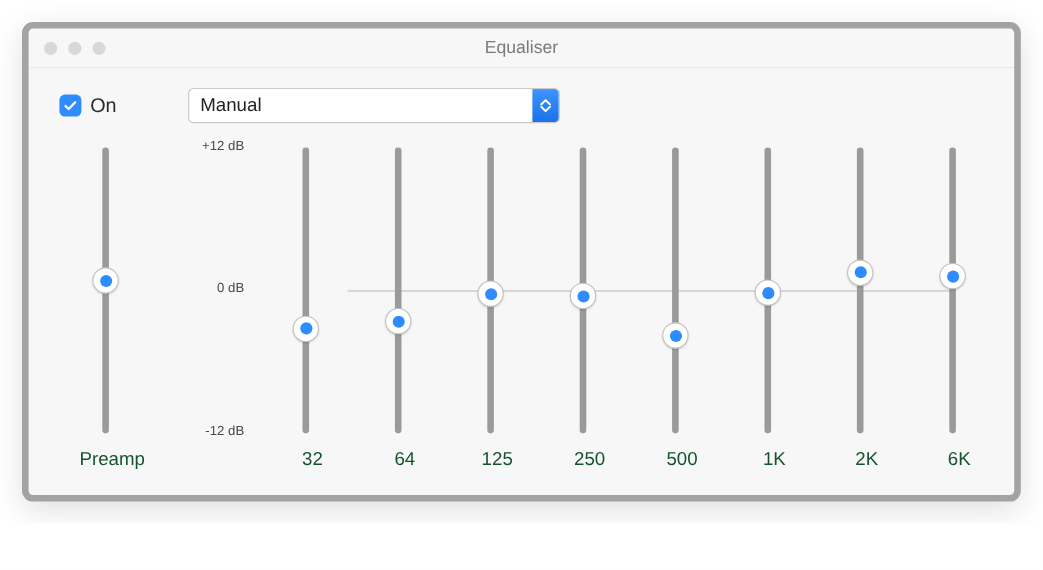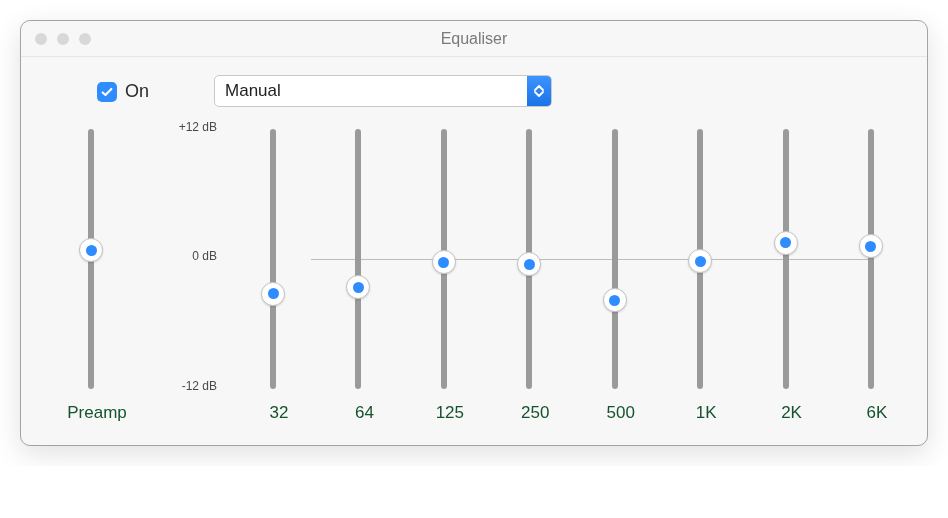--- a/index.html
+++ b/index.html
@@ -8,21 +8,21 @@
     padding: 20px;
     background: #fff;
     font-family: -apple-system, BlinkMacSystemFont, "Helvetica Neue", Arial, sans-serif;
     font-size: 15px;
     color: #333;
   }
   .window {
     width: 908px;
     margin: 0 auto;
     background: #f7f7f7;
-    border: 1px solid #a3a3a3;
+    border: 6px solid #a3a3a3;
     border-radius: 10px;
     box-shadow: 0 8px 28px rgba(0,0,0,0.12);
     overflow: hidden;
   }
   .titlebar {
     height: 36px;
     display: flex;
     align-items: center;
     justify-content: center;
     position: relative;
@@ -50,23 +50,22 @@
     padding: 18px 28px 22px 28px;
   }
   .toprow {
     display: flex;
     align-items: center;
     gap: 18px;
     margin-bottom: 22px;
   }
   .on-check {
     display: flex;
-    align-items: flex-end;
+    align-items: flex-start;
     gap: 8px;
-    margin-left: 48px;
   }
   .checkbox {
     width: 20px;
     height: 20px;
     border-radius: 5px;
     background: #2f8cff;
     display: flex;
     align-items: center;
     justify-content: center;
   }

